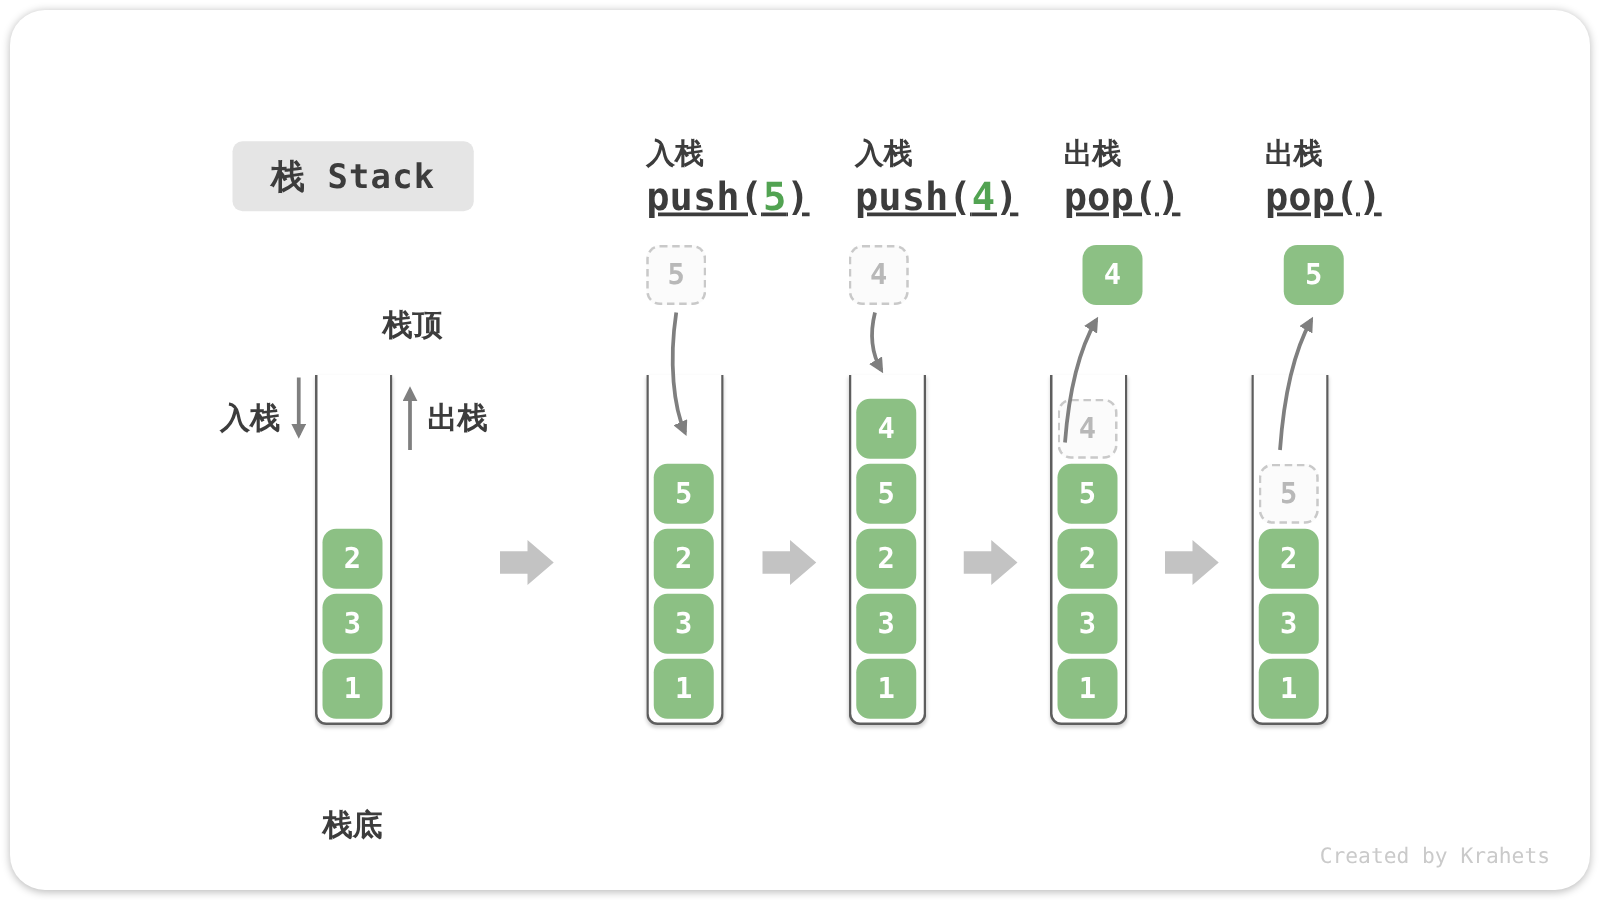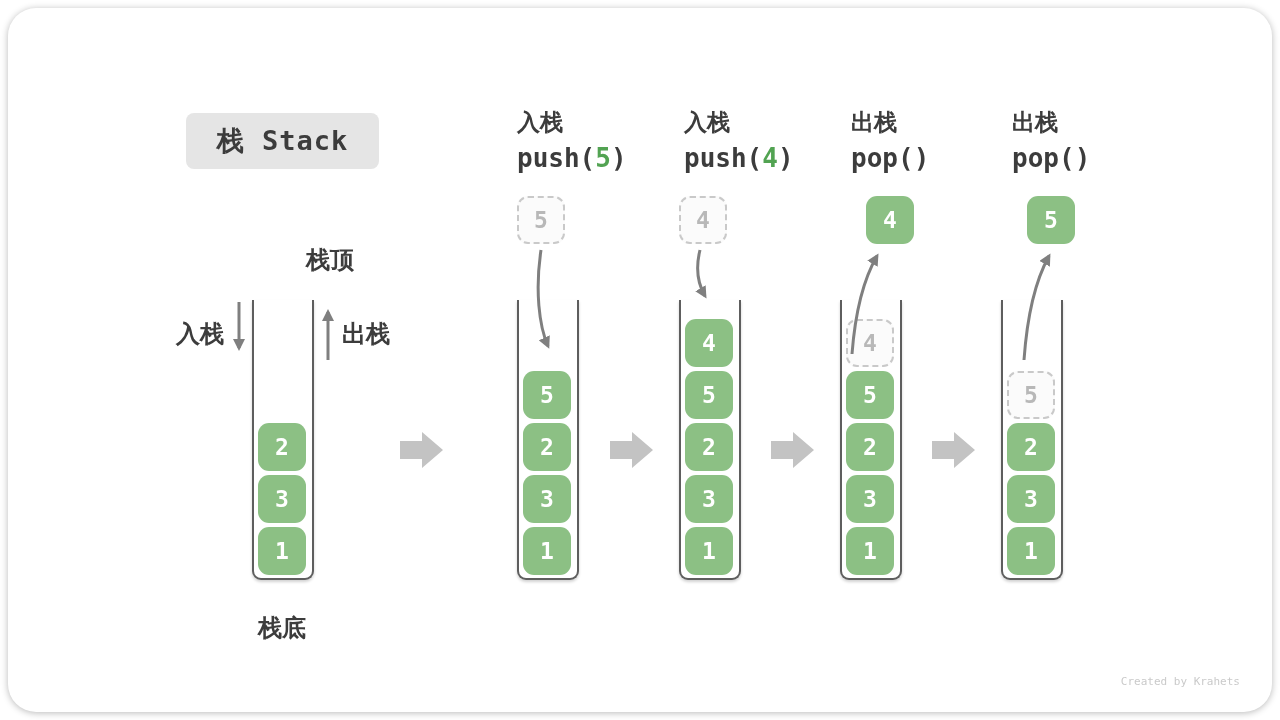--- a/index.html
+++ b/index.html
@@ -21,22 +21,22 @@
     box-shadow:0 1px 7px rgba(0,0,0,0.28);}
   #canvas{position:absolute;inset:0;width:1280px;height:659px;border-radius:26px;}
 
   .title-badge{position:absolute;left:186px;top:113px;width:193px;height:56px;
     background:var(--badge-bg);border-radius:8px;display:flex;align-items:center;
     justify-content:center;font-family:"DejaVu Sans Mono",monospace;font-weight:bold;
     font-size:27px;color:var(--ink);letter-spacing:1px;}
 
   .op{position:absolute;top:107px;}
   .op-cn{font-size:23px;font-weight:bold;color:var(--ink);line-height:30px;}
-  .op-code{font-family:"DejaVu Sans Mono",monospace;font-size:26px;font-weight:bold;
-    color:var(--ink);line-height:30px;margin-top:6px;}
+  .op-code{font-family:"DejaVu Sans Mono",monospace;font-size:31px;font-weight:bold;
+    color:var(--ink);line-height:30px;margin-top:6px;text-decoration:underline;}
   .op-code .arg{color:var(--green-accent);}
 
   .side-label{position:absolute;font-size:24px;font-weight:bold;color:var(--ink);}
 
   .stack-container{position:absolute;top:300px;width:62px;height:280px;
     border:2px solid var(--container-border);border-top:none;
     border-radius:0 0 9px 9px;background:#fff;
     box-shadow:0 2px 3px rgba(0,0,0,0.18);}
 
   .cell{position:absolute;width:48px;height:48px;border-radius:11px;
@@ -45,35 +45,35 @@
   .cell.solid{background:var(--green);color:#fff;}
   .cell.dashed{background:#FBFBFB;border:2px dashed var(--dashed-border);
     color:var(--dashed-text);}
 
   svg#overlay{position:absolute;left:0;top:0;pointer-events:none;}
   .curve{fill:none;stroke:var(--gray-arrow);stroke-width:3px;}
   .flowhead{fill:var(--gray-arrow);}
   .stage-arrow{fill:var(--block-arrow);stroke:none;}
 
   .watermark{position:absolute;right:40px;top:675px;
-    font-family:"DejaVu Sans Mono",monospace;font-size:11px;color:var(--watermark);}
+    font-family:"DejaVu Sans Mono",monospace;font-size:17px;color:var(--watermark);}
 </style>
 </head>
 <body>
 
 <div class="card"></div>
 
 <div id="canvas">
 
   <div class="title-badge">栈 Stack</div>
 
   <div class="side-label" style="left:258px;top:244px;margin-left:48px;">栈顶</div>
   <div class="side-label" style="left:176px;top:318px;">入栈</div>
   <div class="side-label" style="left:342px;top:318px;">出栈</div>
-  <div class="side-label" style="left:258px;top:612px;">栈底</div>
+  <div class="side-label" style="left:258px;top:644px;">栈底</div>
 
   <div id="ops-layer">
       <div class="op" style="left: 517px;">
         <div class="op-cn">入栈</div>
         <div class="op-code"><span>push(</span><span class="arg">5</span><span>)</span></div>
       </div>
       <div class="op" style="left: 684px;">
         <div class="op-cn">入栈</div>
         <div class="op-code"><span>push(</span><span class="arg">4</span><span>)</span></div>
       </div>

